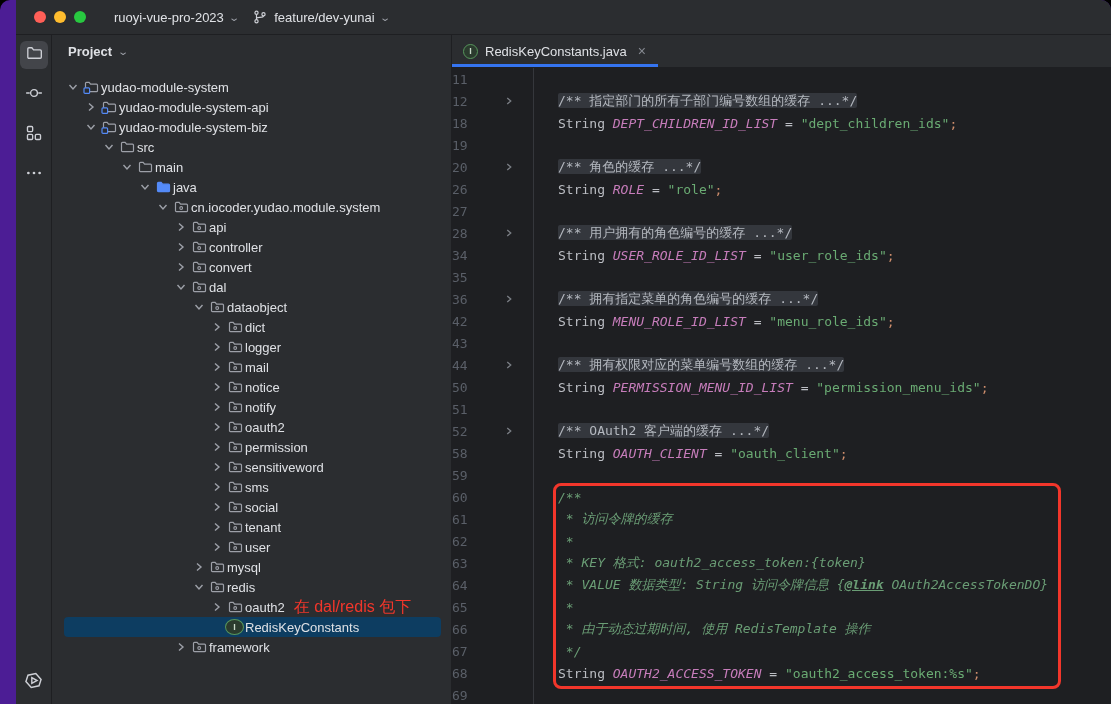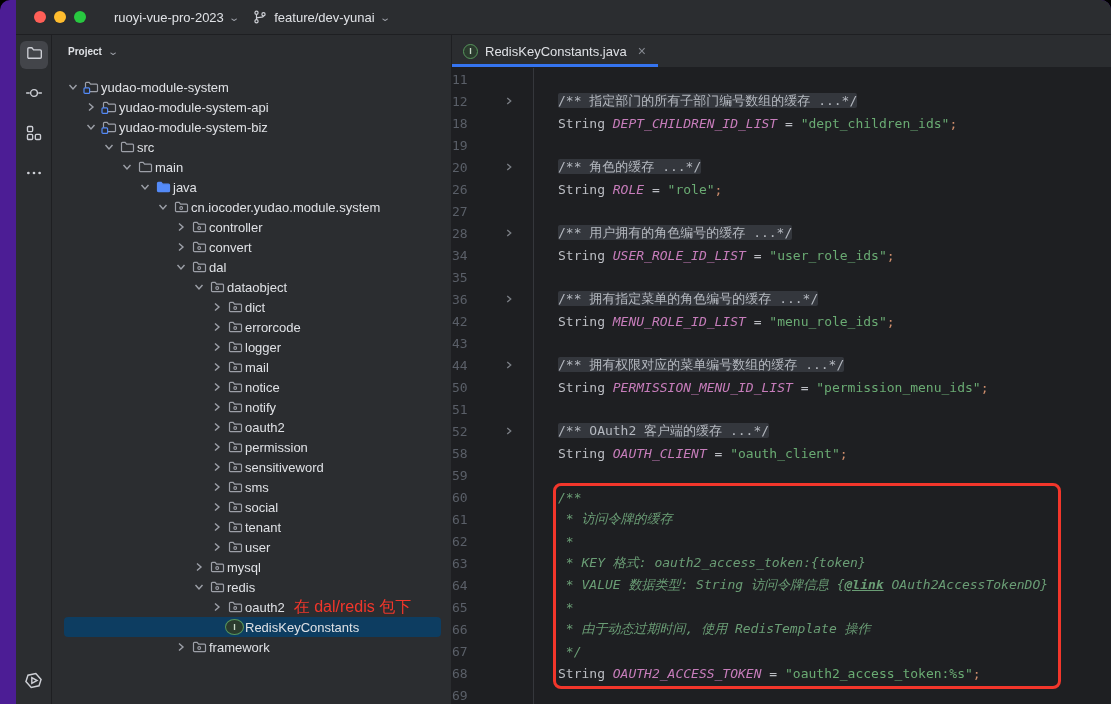--- a/index.html
+++ b/index.html
@@ -20,21 +20,21 @@
 
   
   #stripe { width:36px; background:#2B2D30; border-right:1px solid #1E1F22; display:flex; flex-direction:column; align-items:center; padding:6px 0 8px 0; gap:12px; flex:none; }
   .stripe-btn { width:28px; height:28px; border-radius:6px; display:flex; align-items:center; justify-content:center; }
   .stripe-btn.active { background:#43454A; }
   .stripe-spacer { margin-top:auto; }
 
   
   #project-panel { width:400px; background:#2B2D30; border-right:1px solid #1E1F22; display:flex; flex-direction:column; flex:none; overflow:hidden; }
   #project-header { height:33px; display:flex; align-items:center; padding-left:16px; gap:7px; flex:none; }
-  #project-header .ph-label { color:#DFE1E5; font-size:10px; font-weight:bold; }
+  #project-header .ph-label { color:#DFE1E5; font-size:13px; font-weight:bold; }
   #tree { flex:1; padding-top:9px; overflow:hidden; position:relative; }
   .trow { height:20px; display:flex; align-items:center; color:#DFE1E5; font-size:13px; white-space:nowrap; position:relative; }
   .trow .indent { flex:none; }
   .trow .chev { width:17px; height:16px; flex:none; display:flex; align-items:center; justify-content:center; }
   .trow .ticon { width:19px; height:16px; flex:none; display:flex; align-items:center; justify-content:center; }
   .trow .tlabel { padding-left:1px; }
   .trow.sel::before { content:""; position:absolute; left:12px; right:10px; top:0; bottom:0; background:#0D3D61; border-radius:4px; }
   .trow > * { position:relative; }
   .t-ann { color:#F2362B; font-size:16px; margin-left:9px; }
   .ifc-badge { width:15px; height:15px; border-radius:50%; border:1.5px solid #57965C; color:#C9D8C9; font-size:9px; font-weight:bold; display:flex; align-items:center; justify-content:center; background:#2B3B2E; font-family:"Liberation Sans",sans-serif; }
@@ -238,20 +238,35 @@
               <svg width="16" height="16" viewBox="0 0 16 16">
                 <polyline points="6,4.5 10,8 6,11.5" fill="none" stroke="#9DA0A8" stroke-width="1.4"></polyline>
               </svg>
             </span>
             <span class="ticon">
               <svg width="16" height="16" viewBox="0 0 16 16">
                 <path d="M2.5 4.3 a1 1 0 0 1 1-1 h2.6 l1.5 1.9 h5.9 a1 1 0 0 1 1 1 v5.5 a1 1 0 0 1 -1 1 h-10 a1 1 0 0 1 -1-1 z" fill="none" stroke="#9DA0A8" stroke-width="1.2"></path>
                 <circle cx="8.2" cy="9" r="1.4" fill="none" stroke="#9DA0A8" stroke-width="1.1"></circle>
               </svg>
             </span>
+            <span class="tlabel">api</span>
+          </div>
+          <div class="trow">
+            <span class="indent" style="width: 120px;"></span>
+            <span class="chev">
+              <svg width="16" height="16" viewBox="0 0 16 16">
+                <polyline points="6,4.5 10,8 6,11.5" fill="none" stroke="#9DA0A8" stroke-width="1.4"></polyline>
+              </svg>
+            </span>
+            <span class="ticon">
+              <svg width="16" height="16" viewBox="0 0 16 16">
+                <path d="M2.5 4.3 a1 1 0 0 1 1-1 h2.6 l1.5 1.9 h5.9 a1 1 0 0 1 1 1 v5.5 a1 1 0 0 1 -1 1 h-10 a1 1 0 0 1 -1-1 z" fill="none" stroke="#9DA0A8" stroke-width="1.2"></path>
+                <circle cx="8.2" cy="9" r="1.4" fill="none" stroke="#9DA0A8" stroke-width="1.1"></circle>
+              </svg>
+            </span>
             <span class="tlabel">controller</span>
           </div>
           <div class="trow">
             <span class="indent" style="width: 120px;"></span>
             <span class="chev">
               <svg width="16" height="16" viewBox="0 0 16 16">
                 <polyline points="6,4.5 10,8 6,11.5" fill="none" stroke="#9DA0A8" stroke-width="1.4"></polyline>
               </svg>
             </span>
             <span class="ticon">
@@ -299,35 +314,20 @@
                 <polyline points="6,4.5 10,8 6,11.5" fill="none" stroke="#9DA0A8" stroke-width="1.4"></polyline>
               </svg>
             </span>
             <span class="ticon">
               <svg width="16" height="16" viewBox="0 0 16 16">
                 <path d="M2.5 4.3 a1 1 0 0 1 1-1 h2.6 l1.5 1.9 h5.9 a1 1 0 0 1 1 1 v5.5 a1 1 0 0 1 -1 1 h-10 a1 1 0 0 1 -1-1 z" fill="none" stroke="#9DA0A8" stroke-width="1.2"></path>
                 <circle cx="8.2" cy="9" r="1.4" fill="none" stroke="#9DA0A8" stroke-width="1.1"></circle>
               </svg>
             </span>
             <span class="tlabel">dict</span>
-          </div>
-          <div class="trow">
-            <span class="indent" style="width: 156px;"></span>
-            <span class="chev">
-              <svg width="16" height="16" viewBox="0 0 16 16">
-                <polyline points="6,4.5 10,8 6,11.5" fill="none" stroke="#9DA0A8" stroke-width="1.4"></polyline>
-              </svg>
-            </span>
-            <span class="ticon">
-              <svg width="16" height="16" viewBox="0 0 16 16">
-                <path d="M2.5 4.3 a1 1 0 0 1 1-1 h2.6 l1.5 1.9 h5.9 a1 1 0 0 1 1 1 v5.5 a1 1 0 0 1 -1 1 h-10 a1 1 0 0 1 -1-1 z" fill="none" stroke="#9DA0A8" stroke-width="1.2"></path>
-                <circle cx="8.2" cy="9" r="1.4" fill="none" stroke="#9DA0A8" stroke-width="1.1"></circle>
-              </svg>
-            </span>
-            <span class="tlabel">errorcode</span>
           </div>
           <div class="trow">
             <span class="indent" style="width: 156px;"></span>
             <span class="chev">
               <svg width="16" height="16" viewBox="0 0 16 16">
                 <polyline points="6,4.5 10,8 6,11.5" fill="none" stroke="#9DA0A8" stroke-width="1.4"></polyline>
               </svg>
             </span>
             <span class="ticon">
               <svg width="16" height="16" viewBox="0 0 16 16">

